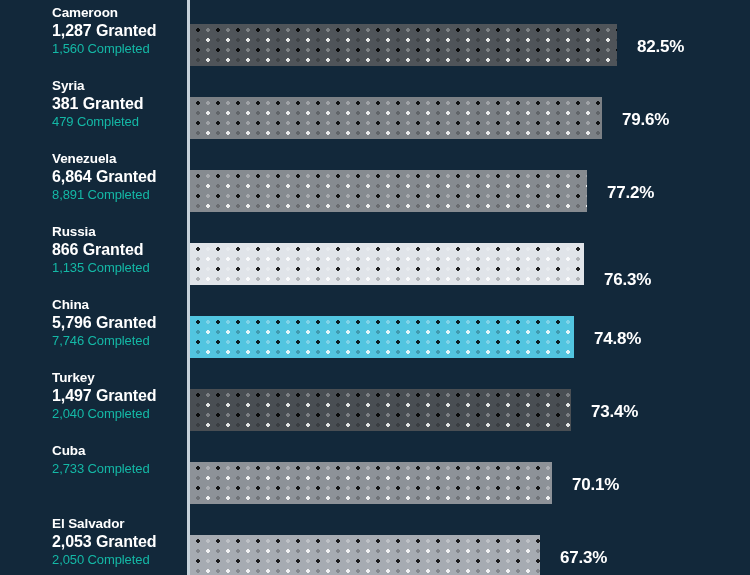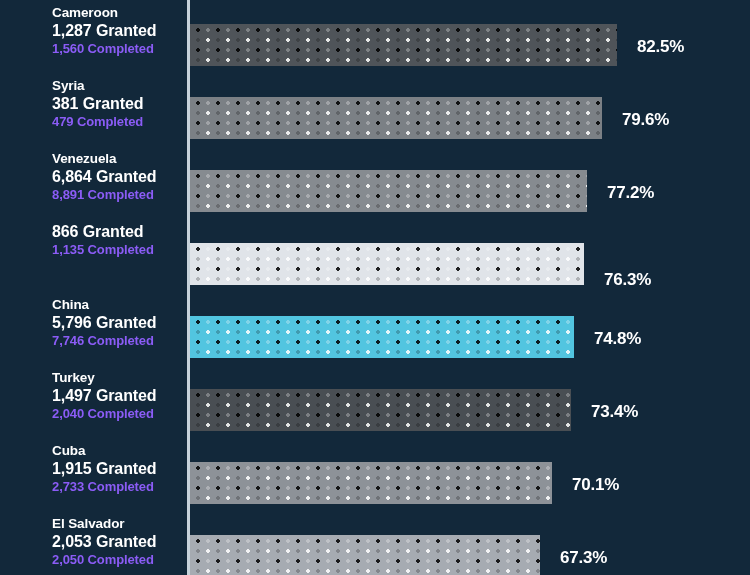--- a/index.html
+++ b/index.html
@@ -69,22 +69,22 @@
     font-size: 16px;
     font-weight: bold;
     color: #ffffff;
     line-height: 18px;
     white-space: nowrap;
     letter-spacing: -0.1px;
   }
 
   .completed {
     font-size: 13px;
-    font-weight: bold;
-    color: #8b5cf6;
+    font-weight: normal;
+    color: #14b8a6;
     line-height: 18px;
     white-space: nowrap;
     letter-spacing: -0.1px;
   }
 
   
   .bar-wrap {
     position: absolute;
     left: 190px;
     height: 42px;
@@ -170,20 +170,21 @@
       <div class="bar-wrap" style="top: 170px; width: 397px; height: 42px;">
         <div class="bar" style="background: rgb(134, 139, 144);">
             <div class="dots"></div>
           </div>
       </div>
       <div class="pct" style="left: 607px; top: 183px;">77.2%</div>
     </div>
 
     <div class="row" style="position: absolute; left: 0px; top: 0px;">
       <div class="labels" style="top: 223px;">
+        <div class="country">Russia</div>
         <div class="granted">866 Granted</div>
         <div class="completed">1,135 Completed</div>
       </div>
       <div class="bar-wrap" style="top: 243px; width: 394px; height: 42px;">
         <div class="bar" style="background: rgb(224, 228, 233);">
             <div class="dots"></div>
           </div>
       </div>
       <div class="pct" style="left: 604px; top: 256px; margin-top: 14px;">76.3%</div>
     </div>
@@ -212,21 +213,20 @@
         <div class="bar" style="background: rgb(73, 78, 83);">
             <div class="dots"></div>
           </div>
       </div>
       <div class="pct" style="left: 591px; top: 402px;">73.4%</div>
     </div>
 
     <div class="row" style="position: absolute; left: 0px; top: 0px;">
       <div class="labels" style="top: 442px;">
         <div class="country">Cuba</div>
-        <div class="granted">1,915 Granted</div>
         <div class="completed">2,733 Completed</div>
       </div>
       <div class="bar-wrap" style="top: 462px; width: 362px; height: 42px;">
         <div class="bar" style="background: rgb(141, 146, 152);">
             <div class="dots"></div>
           </div>
       </div>
       <div class="pct" style="left: 572px; top: 475px;">70.1%</div>
     </div>
 

